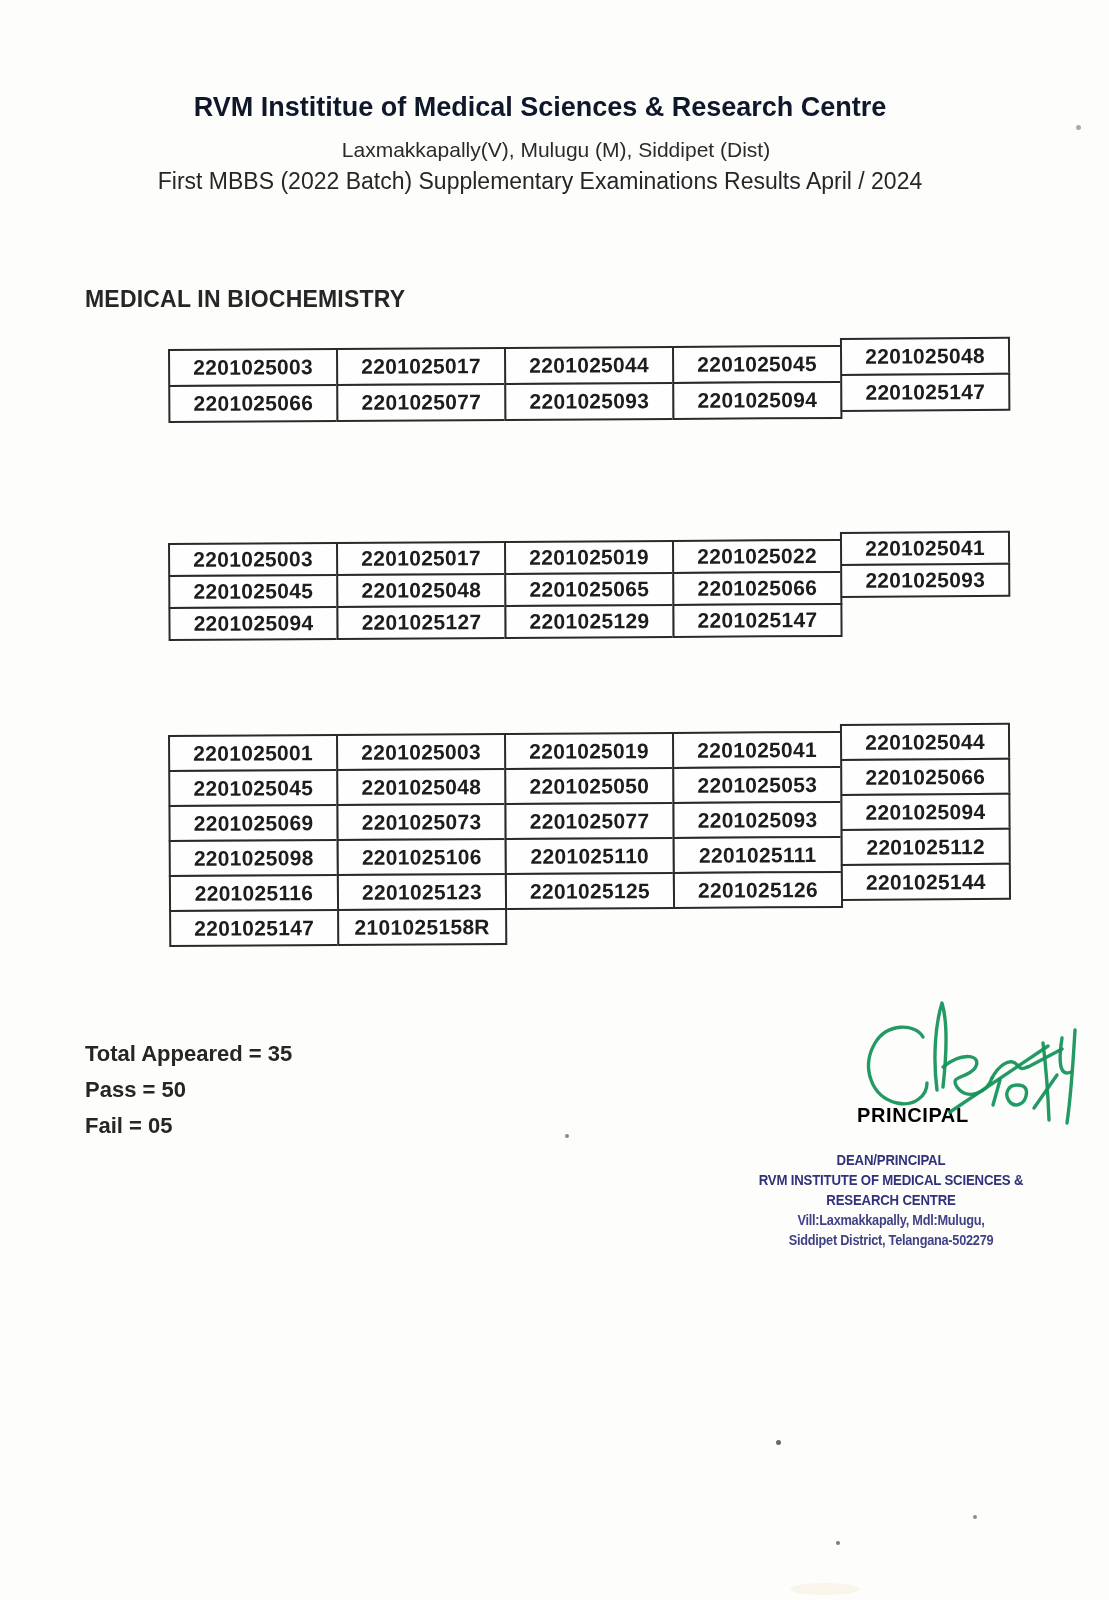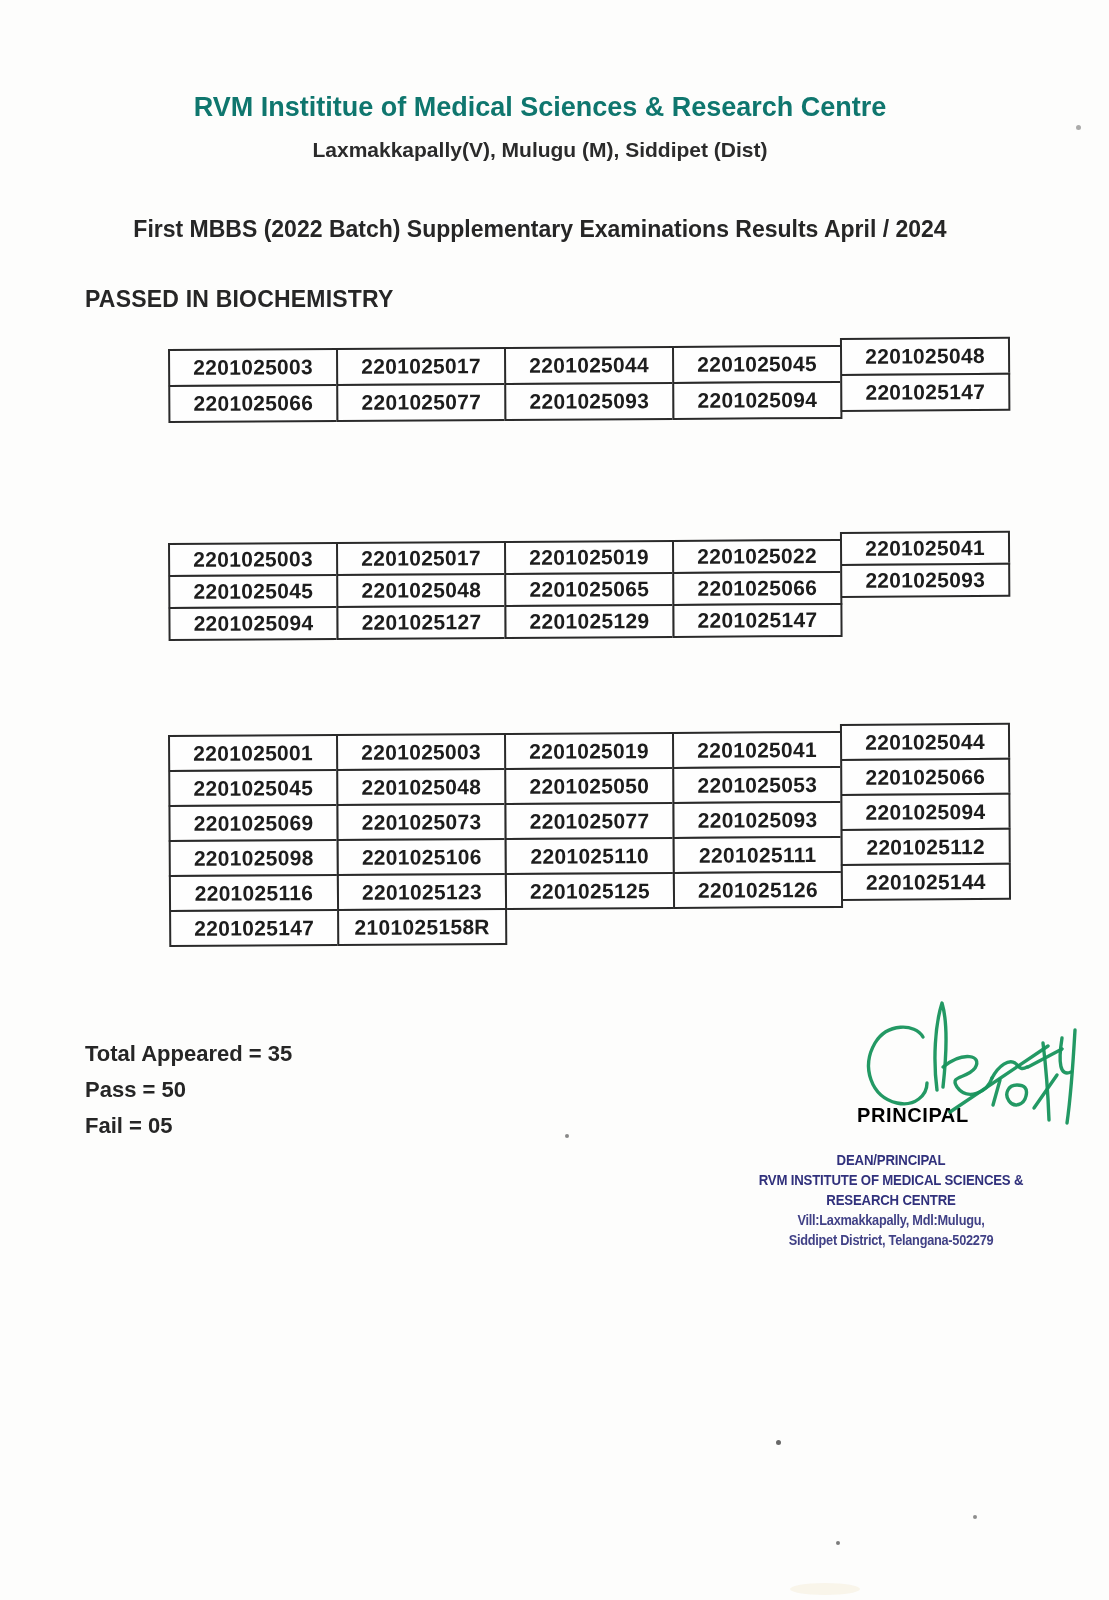--- a/index.html
+++ b/index.html
@@ -2,23 +2,23 @@
 <html><head>
 <meta charset="utf-8">
 <style>
   html,body{margin:0;padding:0;background:#fdfdfc;}
   .page{
     position:relative;width:1109px;height:1600px;background:#fdfdfc;overflow:hidden;
     font-family:"Liberation Sans",sans-serif;color:#232323;
   }
   
   .header{position:absolute;left:0;top:0;width:1080px;text-align:center;}
-  .title{position:absolute;left:0;top:92px;width:100%;font-size:27px;font-weight:bold;color:#0f766e;}
-  .address{position:absolute;left:0;top:138px;width:100%;font-size:21px;color:#2b2b2b;font-weight:bold;}
-  .examline{position:absolute;left:0;top:168px;width:100%;font-size:23px;font-weight:bold;color:#262626;margin-top:48px;}
+  .title{position:absolute;left:0;top:92px;width:100%;font-size:27px;font-weight:bold;color:#0f172a;}
+  .address{position:absolute;left:16px;top:138px;width:100%;font-size:21px;color:#2b2b2b;}
+  .examline{position:absolute;left:0;top:168px;width:100%;font-size:23px;font-weight:normal;color:#262626;}
   
   .sec-heading{position:absolute;left:85px;font-size:23px;font-weight:bold;color:#262626;letter-spacing:.2px;}
   .h-bio{top:286px;} .h-ana{top:477px;} .h-phy{top:674px;}
   
   .rtable{position:absolute;left:168px;transform:rotate(-0.35deg);transform-origin:left top;}
   .t-bio{top:349px;} .t-ana{top:543px;} .t-phy{top:735px;}
   .trow{display:flex;}
   .trow + .trow{margin-top:-2px;}
   .tcell{
     box-sizing:border-box;width:170px;border:2px solid #2a2a2a;background:#fefefe;
@@ -55,21 +55,21 @@
 <body>
 
 <div class="page">
 
   <div class="header">
     <div class="title">RVM Instititue of Medical Sciences &amp; Research Centre</div>
     <div class="address">Laxmakkapally(V), Mulugu (M), Siddipet (Dist)</div>
     <div class="examline">First MBBS (2022 Batch) Supplementary Examinations Results April / 2024</div>
   </div>
 
-  <div class="sec-heading h-bio">PASSED IN BIOCHEMISTRY</div>
+  <div class="sec-heading h-bio">MEDICAL IN BIOCHEMISTRY</div>
 
   <div class="rtable t-bio">
       <div class="trow">
         <div class="tcell">2201025003</div>
         <div class="tcell">2201025017</div>
         <div class="tcell">2201025044</div>
         <div class="tcell">2201025045</div>
         <div class="tcell">2201025048</div>
       </div>
       <div class="trow">

